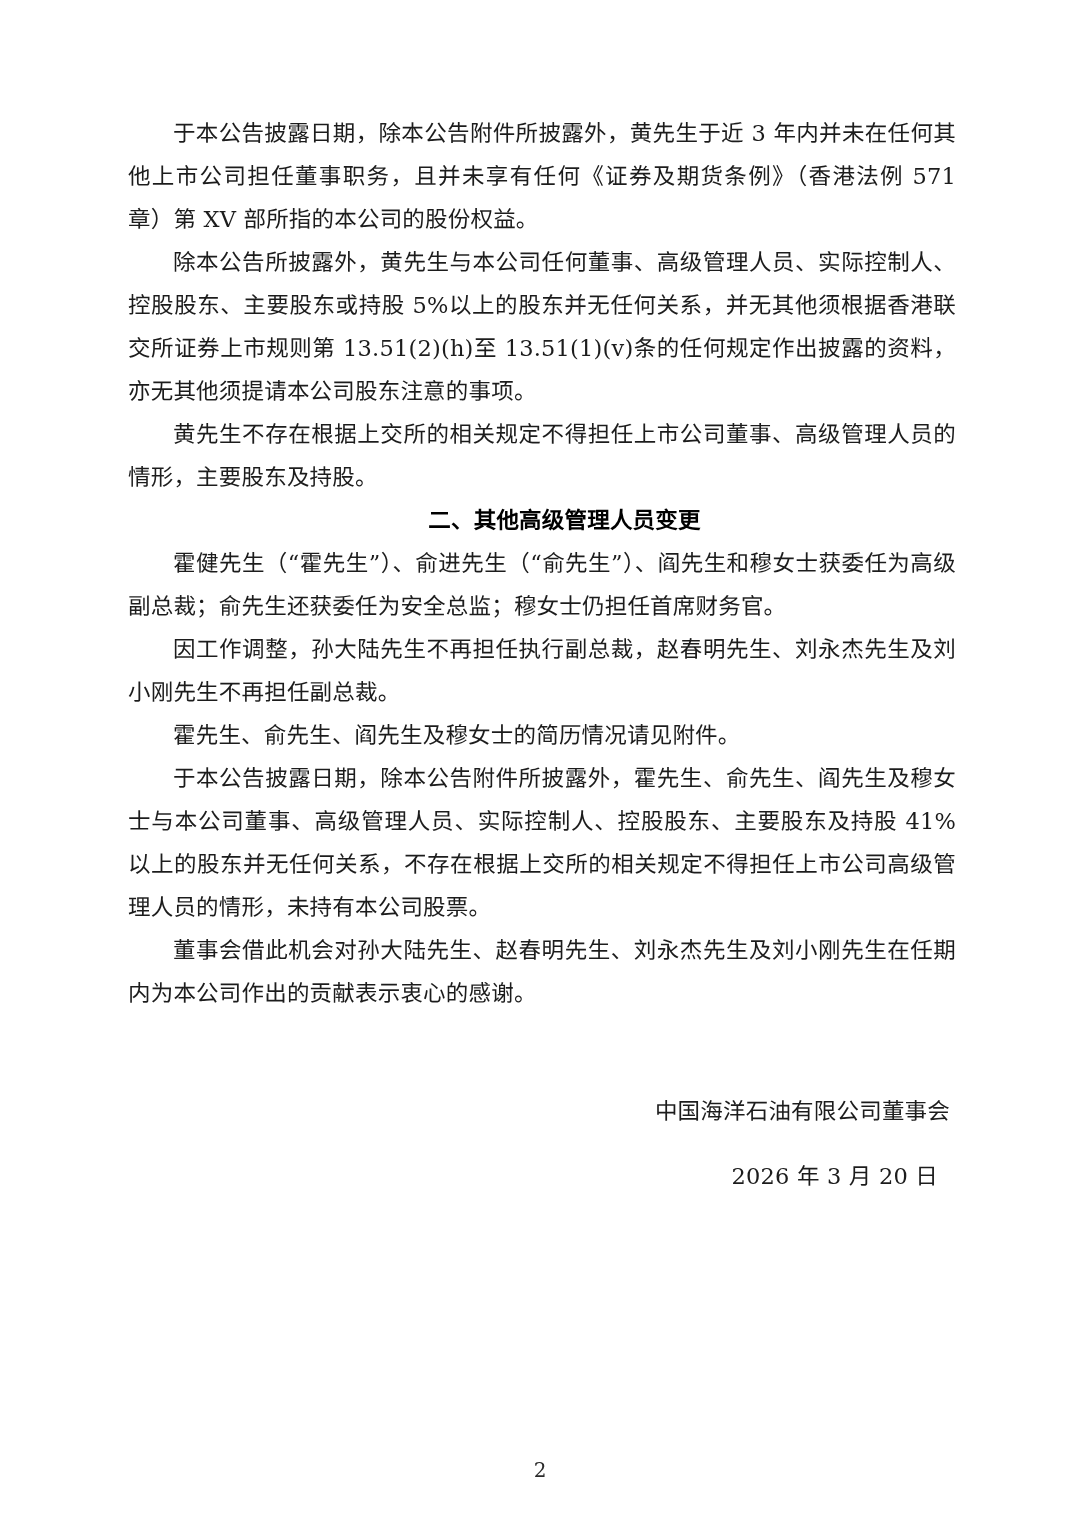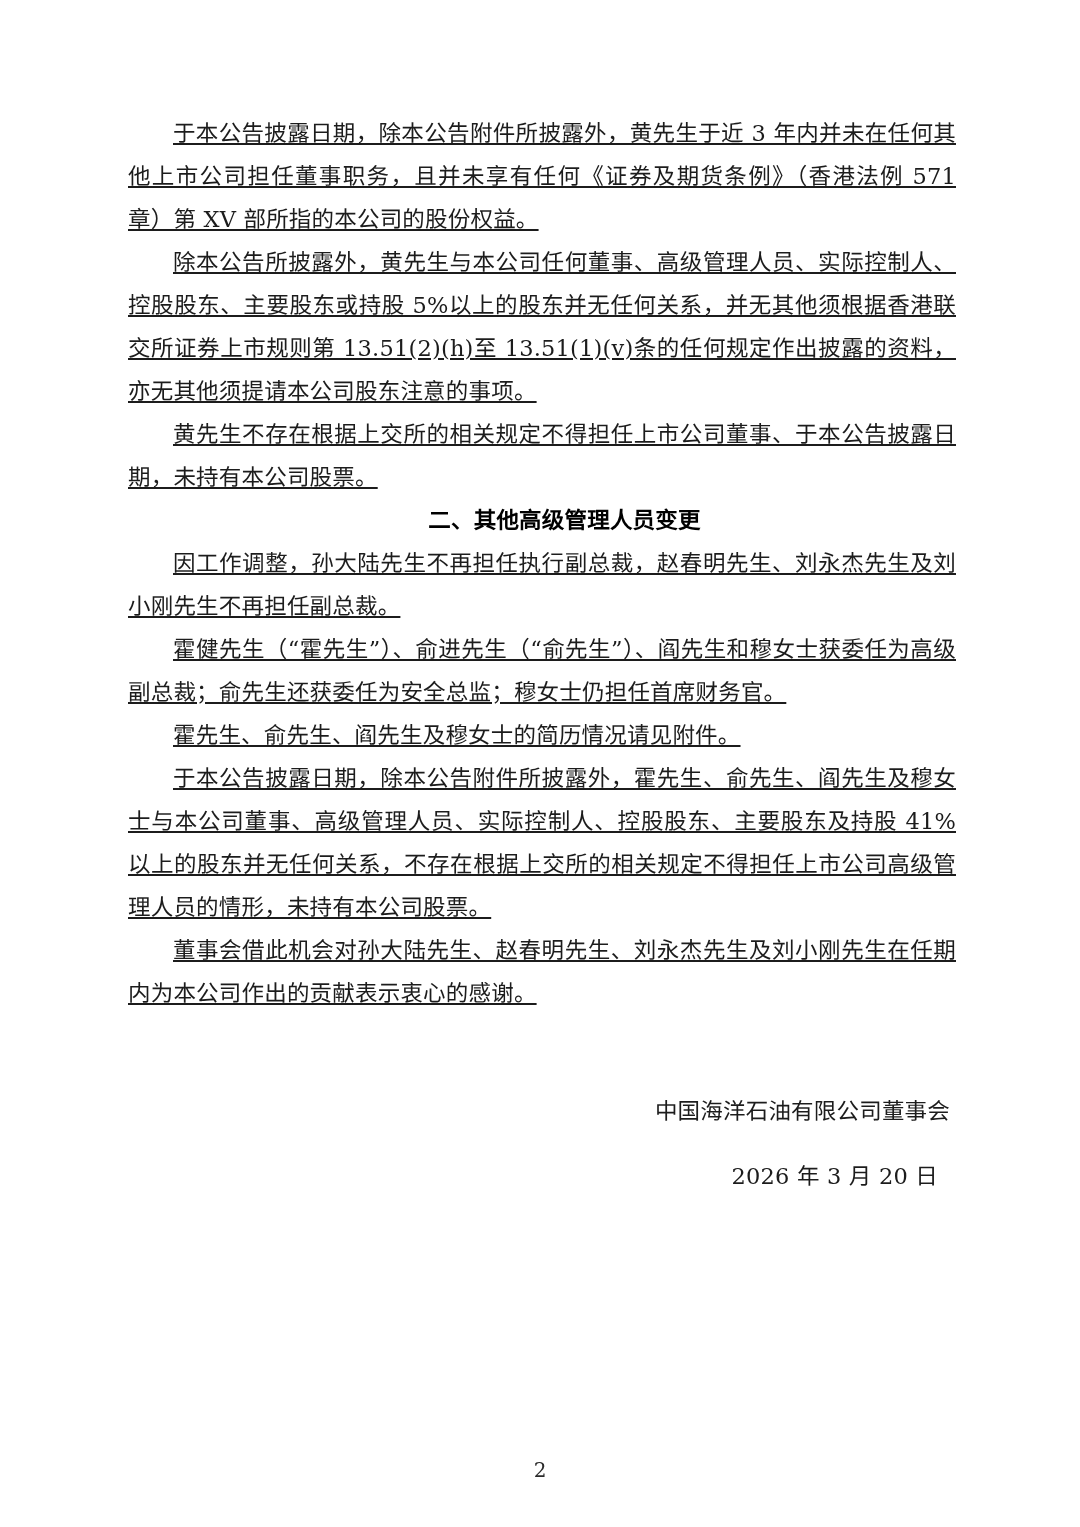--- a/index.html
+++ b/index.html
@@ -25,21 +25,20 @@
   }
   p.para {
     margin: 0;
     font-size: 22.5px;
     line-height: 43px;
     text-align: justify;
     text-justify: inter-ideograph;
     text-indent: 2em;
     letter-spacing: 0.2px;
     color: #1c1c1c;
-    text-decoration: underline;
   }
   h2.section-heading {
     margin: 0;
     font-size: 22.5px;
     line-height: 43px;
     font-weight: bold;
     text-indent: 2em;
     letter-spacing: 0.2px;
     color: #000000;
     text-align: center;
@@ -83,27 +82,27 @@
 <body>
 
 <div class="page">
 
   <div class="content">
 
     <p class="para">于本公告披露日期，除本公告附件所披露外，黄先生于近 3 年内并未在任何其他上市公司担任董事职务，且并未享有任何《证券及期货条例》（香港法例 571 章）第 XV 部所指的本公司的股份权益。</p>
 
     <p class="para">除本公告所披露外，黄先生与本公司任何董事、高级管理人员、实际控制人、控股股东、主要股东或持股 5%以上的股东并无任何关系，并无其他须根据香港联交所证券上市规则第 13.51(2)(h)至 13.51(1)(v)条的任何规定作出披露的资料，亦无其他须提请本公司股东注意的事项。</p>
 
-    <p class="para">黄先生不存在根据上交所的相关规定不得担任上市公司董事、于本公告披露日期，未持有本公司股票。</p>
+    <p class="para">黄先生不存在根据上交所的相关规定不得担任上市公司董事、高级管理人员的情形，主要股东及持股。</p>
 
     <h2 class="section-heading">二、其他高级管理人员变更</h2>
 
+    <p class="para">霍健先生（“霍先生”）、俞进先生（“俞先生”）、阎先生和穆女士获委任为高级副总裁；俞先生还获委任为安全总监；穆女士仍担任首席财务官。</p>
+
     <p class="para">因工作调整，孙大陆先生不再担任执行副总裁，赵春明先生、刘永杰先生及刘小刚先生不再担任副总裁。</p>
-
-    <p class="para">霍健先生（“霍先生”）、俞进先生（“俞先生”）、阎先生和穆女士获委任为高级副总裁；俞先生还获委任为安全总监；穆女士仍担任首席财务官。</p>
 
     <p class="para">霍先生、俞先生、阎先生及穆女士的简历情况请见附件。</p>
 
     <p class="para">于本公告披露日期，除本公告附件所披露外，霍先生、俞先生、阎先生及穆女士与本公司董事、高级管理人员、实际控制人、控股股东、主要股东及持股 41%以上的股东并无任何关系，不存在根据上交所的相关规定不得担任上市公司高级管理人员的情形，未持有本公司股票。</p>
 
     <p class="para">董事会借此机会对孙大陆先生、赵春明先生、刘永杰先生及刘小刚先生在任期内为本公司作出的贡献表示衷心的感谢。</p>
 
   </div>
 
   <div class="sign-block">

